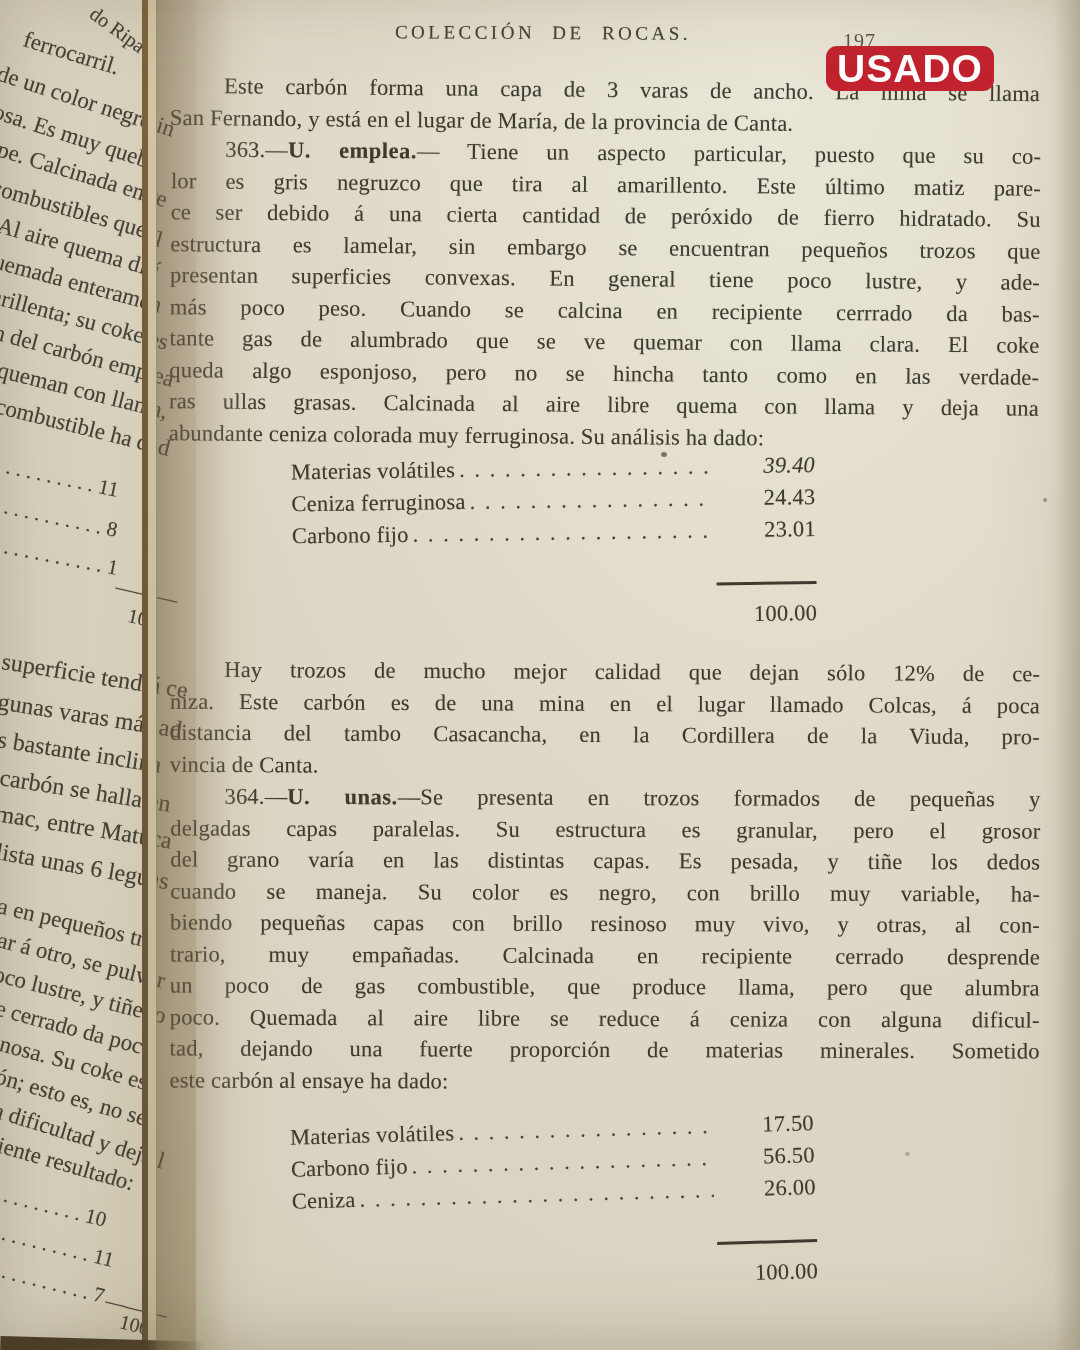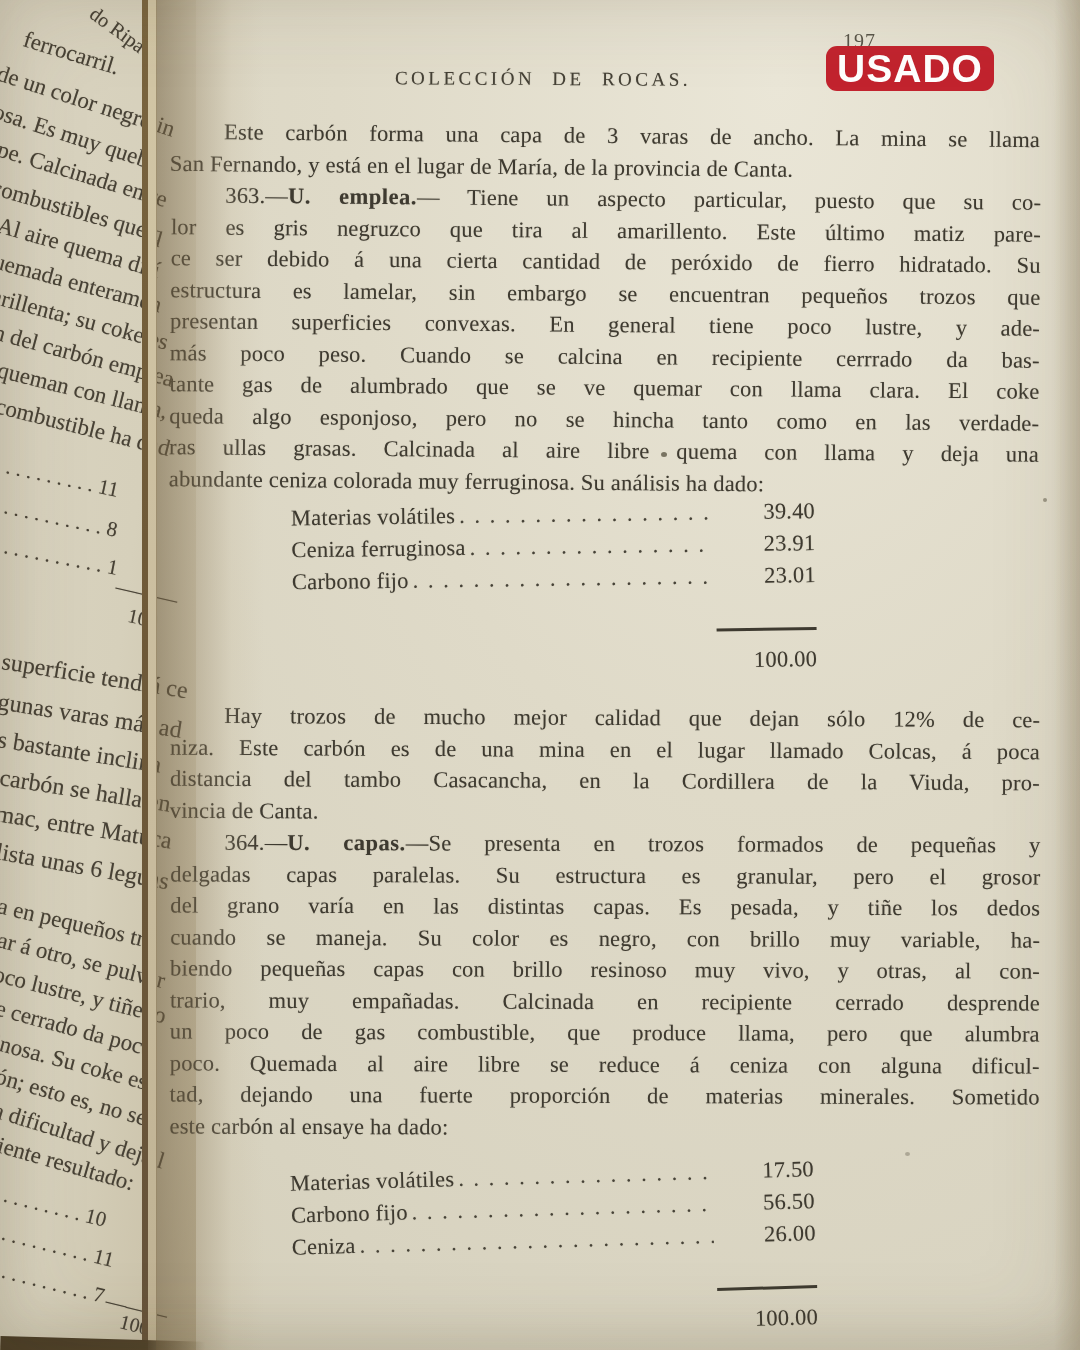--- a/index.html
+++ b/index.html
@@ -34,21 +34,21 @@
     background:linear-gradient(180deg,#d2c6a5,#c9bc9e 60%,#bfb293);}
   .gutter-shadow{position:absolute;left:156px;top:0;width:108px;height:1350px;z-index:4;pointer-events:none;
     background:linear-gradient(90deg,rgba(113,95,64,.52) 0%,rgba(142,124,92,.34) 38%,rgba(190,176,146,.16) 70%,rgba(214,208,190,0) 100%);}
   .bottom-edge{position:absolute;left:0;bottom:-6px;width:205px;height:20px;z-index:3;
     background:linear-gradient(90deg,#473a24 0%,#4e4029 70%,rgba(78,64,41,0) 100%);
     transform:rotate(1.6deg);transform-origin:0 100%;}
   .right-edge-shade{position:absolute;right:0;top:0;width:26px;height:1350px;z-index:5;pointer-events:none;
     background:linear-gradient(270deg,rgba(136,120,88,.30),rgba(136,120,88,0));}
 
   
-  .main-col{position:absolute;left:170px;top:14px;width:870px;z-index:2;color:#3e3a30;margin-top:46px;}
+  .main-col{position:absolute;left:170px;top:14px;width:870px;z-index:2;color:#3e3a30;}
   .running-header{
     text-align:center;transform:translateX(-62px) rotate(.3deg);
     font-size:19px;letter-spacing:3.5px;word-spacing:9px;
     color:#454136;text-shadow:0 0 1px rgba(60,54,40,.35);
     margin-top:8px;
   }
   .page-number{
     position:absolute;left:843px;top:30px;z-index:1;font-size:20px;color:#4a463b;
     letter-spacing:1px;opacity:.9;text-align:center;
   }
@@ -158,44 +158,44 @@
           <div class="line"><span>tante gas de alumbrado que se ve quemar con llama  clara.  El coke</span></div>
           <div class="line"><span>queda algo esponjoso, pero no se hincha tanto como  en las verdade-</span></div>
           <div class="line"><span>ras ullas  grasas.  Calcinada al aire libre quema con llama y deja una</span></div>
           <div class="line last"><span>abundante ceniza colorada muy ferruginosa.  Su análisis ha dado:</span></div>
         </div>
         <div class="block" style="transform: rotate(-0.8deg);">
           <div class="atable">
             <div class="trow">
               <div class="tlabel" style="display: inline;">Materias volátiles</div>
               <div class="leader"></div>
-              <div class="tvalue" style="display: inline-block;">39.40</div>
+              <div class="tvalue" style="display: inline-block; font-style: italic;">39.40</div>
             </div>
             <div class="trow">
               <div class="tlabel" style="display: inline;">Ceniza ferruginosa</div>
               <div class="leader"></div>
-              <div class="tvalue" style="display: inline-block;">23.91</div>
+              <div class="tvalue" style="display: inline-block;">24.43</div>
             </div>
             <div class="trow">
               <div class="tlabel" style="display: inline;">Carbono fijo</div>
               <div class="leader"></div>
               <div class="tvalue" style="display: inline-block;">23.01</div>
             </div>
             <div class="trule-row"><div class="trule"></div></div>
             <div class="ttotal-row">100.00</div>
           </div>
         </div>
         <div class="block" style="transform: rotate(0.3deg); margin-top: 24px;">
           <div class="line indent"><span>Hay trozos de mucho mejor calidad que dejan sólo 12% de  ce-</span></div>
           <div class="line"><span>niza.  Este carbón es de una mina en el lugar llamado Colcas, á poca</span></div>
           <div class="line"><span>distancia del tambo Casacancha, en la Cordillera  de la Viuda,  pro-</span></div>
           <div class="line last"><span>vincia de Canta.</span></div>
         </div>
         <div class="block" style="transform: rotate(0.2deg);">
-          <div class="line indent"><span>364.—</span><span class="b">U. capas.</span><span>—Se presenta en trozos formados de pequeñas y</span></div>
+          <div class="line indent"><span>364.—</span><span class="b">U. unas.</span><span>—Se presenta en trozos formados de pequeñas y</span></div>
           <div class="line"><span>delgadas capas paralelas. Su estructura es granular,  pero  el  grosor</span></div>
           <div class="line"><span>del grano varía en  las distintas capas. Es pesada,  y  tiñe los  dedos</span></div>
           <div class="line"><span>cuando  se  maneja.  Su color es negro,  con brillo muy variable,  ha-</span></div>
           <div class="line"><span>biendo pequeñas capas con brillo resinoso  muy vivo, y otras, al con-</span></div>
           <div class="line"><span>trario, muy empañadas.  Calcinada en  recipiente cerrado desprende</span></div>
           <div class="line"><span>un poco de gas combustible,  que produce  llama,  pero  que  alumbra</span></div>
           <div class="line"><span>poco.  Quemada al aire libre se  reduce á ceniza  con  alguna  dificul-</span></div>
           <div class="line"><span>tad, dejando una fuerte proporción de materias minerales.   Sometido</span></div>
           <div class="line last"><span>este carbón al ensaye ha dado:</span></div>
         </div>

